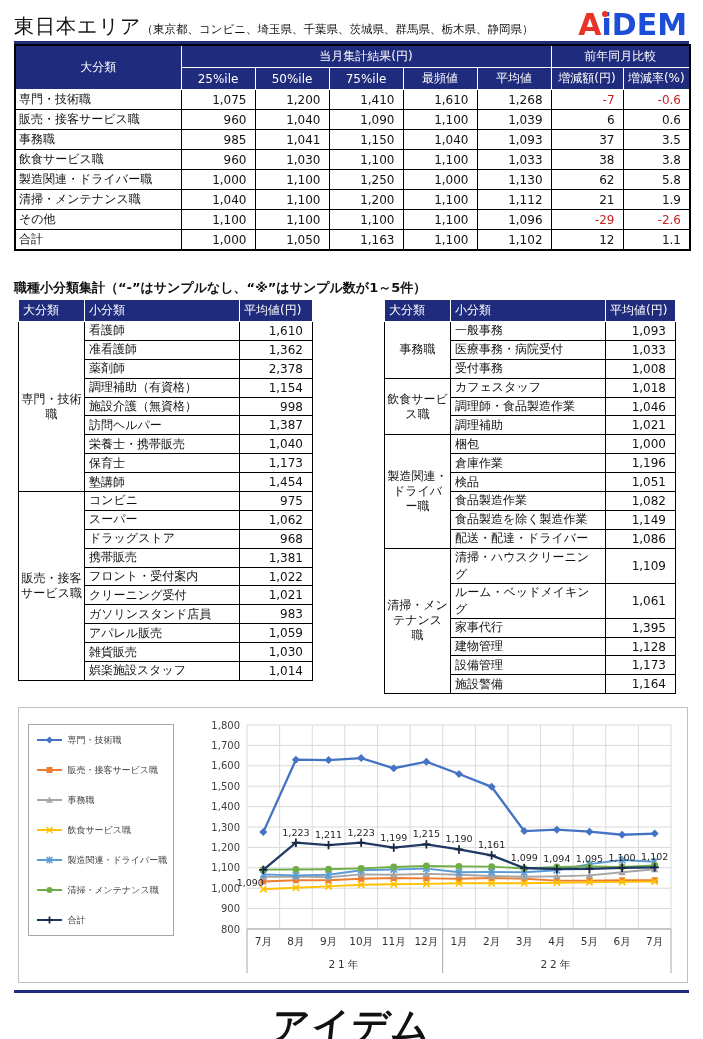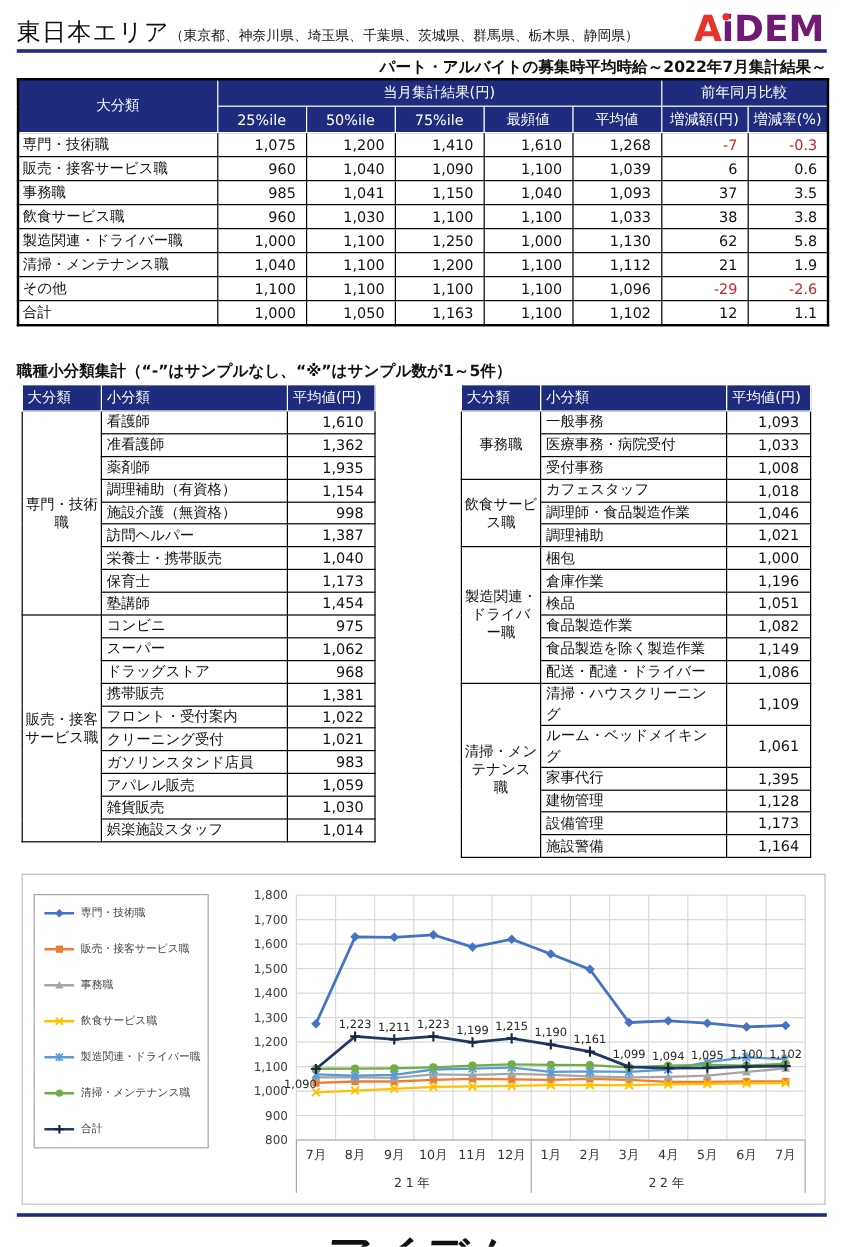--- a/index.html
+++ b/index.html
@@ -5,21 +5,21 @@
   html,body{margin:0;padding:0;background:#fff;}
   body{width:703px;height:1039px;font-family:"DejaVu Sans",sans-serif;color:#111;overflow:hidden;}
   .page{padding:10px 14px 0 14px;}
 
   
   .hdr{display:flex;justify-content:space-between;align-items:flex-end;}
   .hdr-title{font-size:20px;letter-spacing:1px;white-space:nowrap;padding-bottom:1px;}
   .hdr-regions{font-size:11.5px;letter-spacing:0px;}
   .logo{font-weight:bold;font-size:30px;line-height:1;position:relative;padding-right:2px;letter-spacing:0px;}
   .logo .la{color:#e8332a;}
-  .logo .lidem{color:#701a75;}
+  .logo .lidem{color:#1d4ed8;}
   .logo .ldot{position:absolute;width:6px;height:6px;border-radius:50%;background:#e8332a;left:24px;top:1px;}
   .rule{height:3px;background:#1f2b7d;margin-top:1px;}
   .subtitle{text-align:right;font-size:13px;font-weight:bold;margin-top:3px;}
 
   
   .sec-title{font-size:13px;font-weight:bold;margin:4px 0 2px 0;}
 
   
   table{border-collapse:collapse;table-layout:fixed;}
   .t1{width:675px;font-size:12px;}
@@ -53,29 +53,28 @@
   .footer-logo{display:flex;justify-content:center;align-items:baseline;margin-top:8px;gap:2px;}
   .foot-brand{font-size:37px;font-weight:bold;transform:skewX(-6deg);letter-spacing:2px;}
 </style>
 </head>
 <body>
 
 <div class="page">
 
   <div class="hdr">
     <div>
-      <span class="hdr-title">東日本エリア</span><span class="hdr-regions">（東京都、神奈川県、埼玉県、千葉県、茨城県、群馬県、栃木県、静岡県）</span>
+      <span class="hdr-title">東日本エリア</span><span class="hdr-regions">（東京都、コンビニ、埼玉県、千葉県、茨城県、群馬県、栃木県、静岡県）</span>
     </div>
     <div class="logo">
       <span class="la">A</span><span class="lidem">iDEM</span>
       <span class="ldot"></span>
     </div>
   </div>
   <div class="rule"></div>
-  <div class="subtitle">パート・アルバイトの募集時平均時給～2022年7月集計結果～</div>
 
   <table class="t1">
     <colgroup>
       <col style="width:166px">
         <col style="width:74px">
         <col style="width:74px">
         <col style="width:74px">
       <col style="width:74px">
         <col style="width:74px">
         <col style="width:72px">
@@ -99,21 +98,21 @@
     </thead>
     <tbody id="t1body">
         <tr>
           <td class="lbl">専門・技術職</td>
           <td>1,075</td>
           <td>1,200</td>
           <td>1,410</td>
           <td>1,610</td>
           <td>1,268</td>
           <td class="neg">-7</td>
-          <td class="neg">-0.3</td>
+          <td class="neg">-0.6</td>
         </tr>
         <tr>
           <td class="lbl">販売・接客サービス職</td>
           <td>960</td>
           <td>1,040</td>
           <td>1,090</td>
           <td>1,100</td>
           <td>1,039</td>
           <td>6</td>
           <td>0.6</td>
@@ -201,21 +200,21 @@
             <td class="cat" rowspan="9">専門・技術職</td>
             <td>看護師</td>
             <td class="val">1,610</td>
           </tr>
           <tr>
             <td>准看護師</td>
             <td class="val">1,362</td>
           </tr>
           <tr>
             <td>薬剤師</td>
-            <td class="val">1,935</td>
+            <td class="val">2,378</td>
           </tr>
           <tr>
             <td>調理補助（有資格）</td>
             <td class="val">1,154</td>
           </tr>
           <tr>
             <td>施設介護（無資格）</td>
             <td class="val">998</td>
           </tr>
           <tr>

